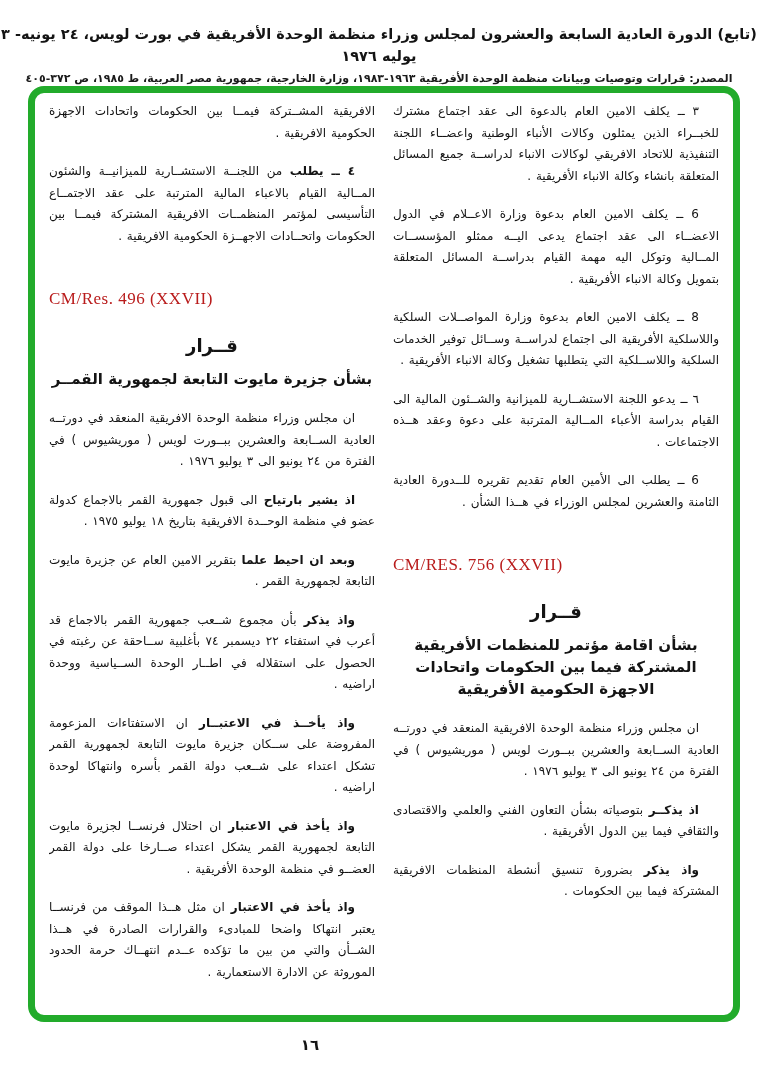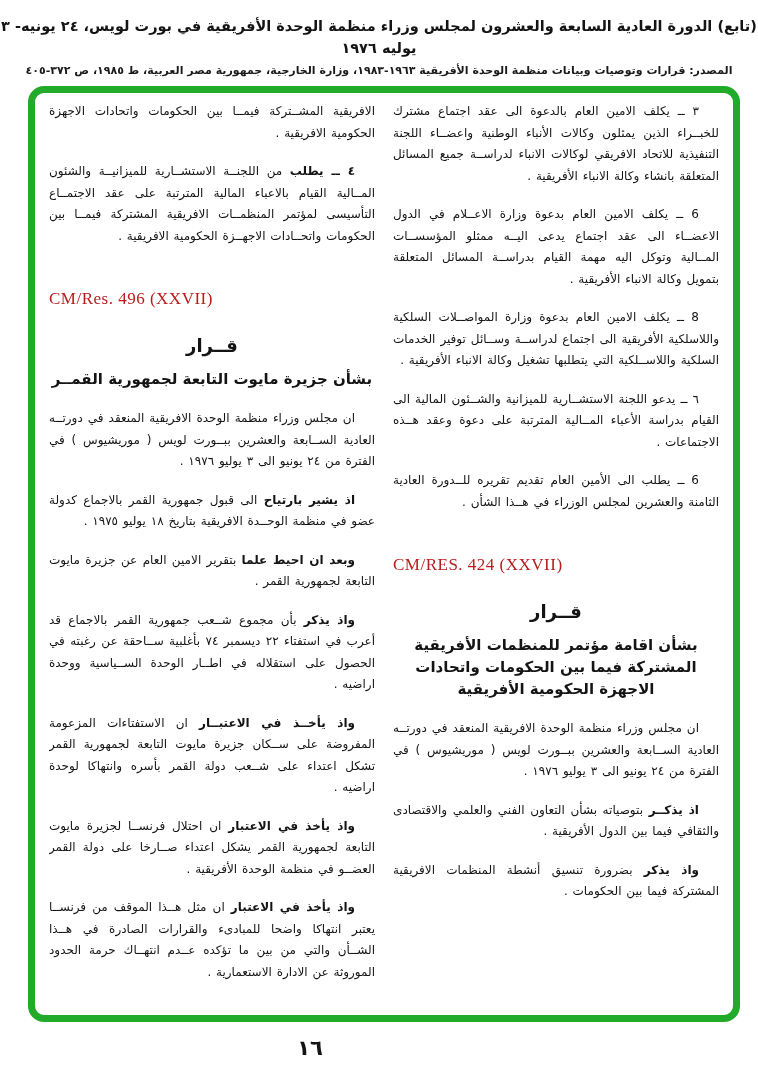--- a/index.html
+++ b/index.html
@@ -1,20 +1,20 @@
 <!DOCTYPE html>
 <html lang="ar"><head>
 <meta charset="utf-8">
 <style>
   html,body{margin:0;padding:0;}
   body{
     width:758px;height:1078px;position:relative;background:#ffffff;
     font-family:"DejaVu Sans",sans-serif;color:#141414;overflow:hidden;
   }
-  .header{position:absolute;top:16px;left:0;width:758px;text-align:center;direction:rtl;}
+  .header{position:absolute;top:24px;left:0;width:758px;text-align:center;direction:rtl;}
   .header .h1{font-size:14.5px;font-weight:bold;letter-spacing:0;line-height:1.5;}
   .header .h2{font-size:11px;font-weight:bold;margin-top:4px;color:#1a1a1a;}
   .green-box{
     position:absolute;left:28px;top:86px;width:712px;height:936px;box-sizing:border-box;
     border:7px solid #22ab2b;border-radius:16px;background:#ffffff;
     padding:8px 14px 8px 14px;overflow:hidden;
   }
   .cols{display:flex;gap:18px;height:100%;direction:rtl;}
   .col{flex:1 1 0;direction:rtl;text-align:justify;overflow:hidden;}
   p.para{margin:0 0 17px 0;font-size:12px;line-height:21.5px;text-indent:20px;word-spacing:1px;}
@@ -22,41 +22,41 @@
   p.para b{font-weight:bold;}
   .rescode{
     direction:ltr;text-align:left;font-family:"Liberation Serif",serif;
     font-size:17px;letter-spacing:0.5px;margin:42px 0 26px 0;color:#b91c1c;
   }
   .restitle{text-align:center;margin:0 0 18px 0;}
   .restitle .t-main{font-size:18px;font-weight:bold;margin-bottom:12px;}
   .restitle .t-sub{font-size:15px;font-weight:bold;line-height:22px;}
   .pagenum{
     position:absolute;top:1036px;left:0;width:620px;text-align:center;
-    font-size:21px;font-weight:bold;direction:rtl;
+    font-size:15px;font-weight:bold;direction:rtl;
   }
 </style>
 </head>
 <body>
 
 <div class="page">
   <div class="header">
     <div class="h1">(تابع) الدورة العادية السابعة والعشرون لمجلس وزراء منظمة الوحدة الأفريقية في بورت لويس، ٢٤ يونيه- ٣ يوليه ١٩٧٦</div>
     <div class="h2">المصدر: قرارات وتوصيات وبيانات منظمة الوحدة الأفريقية ١٩٦٣-١٩٨٣، وزارة الخارجية، جمهورية مصر العربية، ط ١٩٨٥، ص ٣٧٢-٤٠٥</div>
   </div>
 
   <div class="green-box">
     <div class="cols">
       <div class="col" id="col-right">
           <p class="para">٣ ــ يكلف الامين العام بالدعوة الى عقد اجتماع مشترك للخبــراء الذين يمثلون وكالات الأنباء الوطنية واعضــاء اللجنة التنفيذية للاتحاد الافريقي لوكالات الانباء لدراســة جميع المسائل المتعلقة بانشاء وكالة الانباء الأفريقية .</p>
           <p class="para">6 ــ يكلف الامين العام بدعوة وزارة الاعــلام في الدول الاعضــاء الى عقد اجتماع يدعى اليــه ممثلو المؤسســات المــالية وتوكل اليه مهمة القيام بدراســة المسائل المتعلقة بتمويل وكالة الانباء الأفريقية .</p>
           <p class="para">8 ــ يكلف الامين العام بدعوة وزارة المواصــلات السلكية واللاسلكية الأفريقية الى اجتماع لدراســة وســائل توفير الخدمات السلكية واللاســلكية التي يتطلبها تشغيل وكالة الانباء الأفريقية .</p>
           <p class="para">٦ ــ يدعو اللجنة الاستشــارية للميزانية والشــئون المالية الى القيام بدراسة الأعباء المــالية المترتبة على دعوة وعقد هــذه الاجتماعات .</p>
           <p class="para">6 ــ يطلب الى الأمين العام تقديم تقريره للــدورة العادية الثامنة والعشرين لمجلس الوزراء في هــذا الشأن .</p>
-          <div class="rescode">CM/RES. 424 (XXVII)</div>
+          <div class="rescode">CM/RES. 756 (XXVII)</div>
           <div class="restitle">
             <div class="t-main">قــرار</div>
             <div class="t-sub">بشأن اقامة مؤتمر للمنظمات الأفريقية</div>
             <div class="t-sub">المشتركة فيما بين الحكومات واتحادات</div>
             <div class="t-sub">الاجهزة الحكومية الأفريقية</div>
           </div>
           <p class="para">ان مجلس وزراء منظمة الوحدة الافريقية المنعقد في دورتــه العادية الســابعة والعشرين ببــورت لويس ( موريشيوس ) في الفترة من ٢٤ يونيو الى ٣ يوليو ١٩٧٦ .</p>
           <p class="para"><b>اذ يذكــر</b> بتوصياته بشأن التعاون الفني والعلمي والاقتصادى والثقافي فيما بين الدول الأفريقية .</p>
           <p class="para"><b>واذ يذكر</b> بضرورة تنسيق أنشطة المنظمات الافريقية المشتركة فيما بين الحكومات .</p>
         </div>

